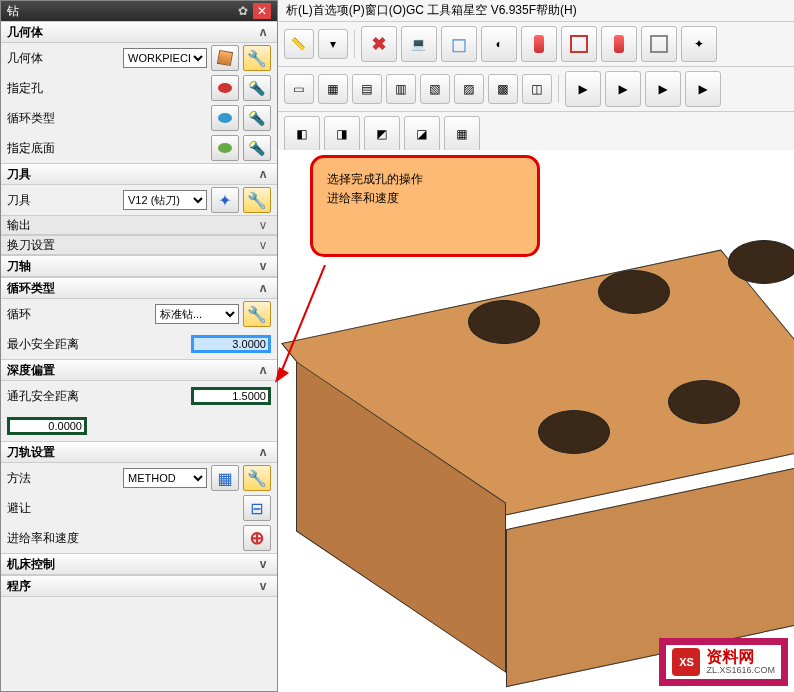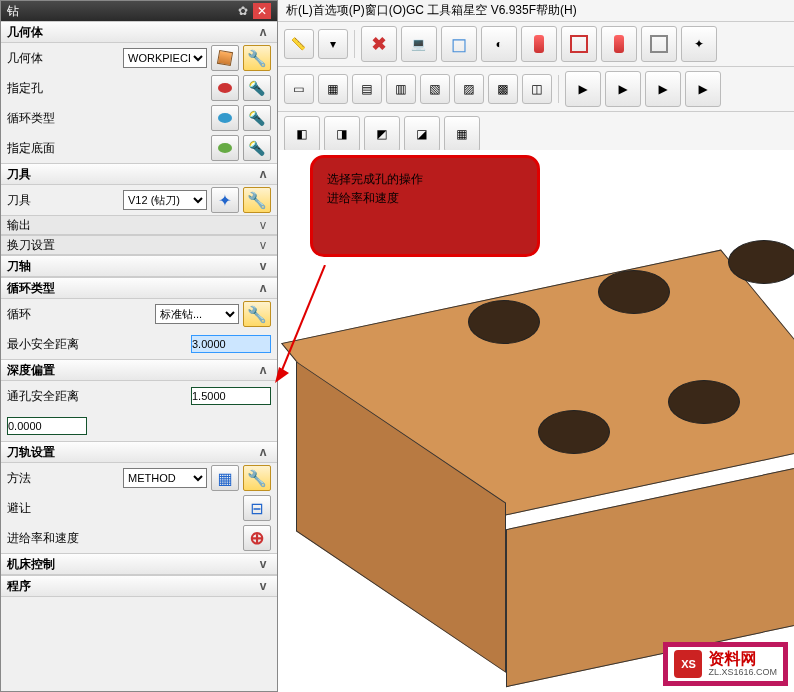--- a/index.html
+++ b/index.html
@@ -13,21 +13,21 @@
 .closebtn { background: #d44; color: #fff; width: 18px; height: 16px; display: inline-flex; align-items: center; justify-content: center; }
 
 .section-hdr { background: linear-gradient(#fdfdfd,#e8e8e8); border-top: 1px solid #ccc; border-bottom: 1px solid #ccc; height: 22px; display: flex; align-items: center; justify-content: space-between; padding: 0 6px; font-weight: bold; }
 .chev { width: 16px; text-align: center; color: #555; }
 
 .row { display: flex; align-items: center; height: 30px; padding: 0 6px; gap: 4px; }
 .row-label { flex: 1; }
 .sel { height: 20px; border: 1px solid #7a7a7a; background: #fff; font-size: 11px; width: 84px; }
 .iconbtn { width: 28px; height: 26px; border: 1px solid #a0a0a0; background: linear-gradient(#fefefe,#e0e0e0); display: inline-flex; align-items: center; justify-content: center; border-radius: 2px; }
 .iconbtn.sel-b { background: linear-gradient(#fff2cc,#ffd966); border-color: #c09020; }
-.numinput { width: 80px; height: 18px; border: 1px solid #14532d; padding-right: 2px; font-size: 11px; }
+.numinput { width: 80px; height: 18px; border: 3px solid #14532d; text-align: right; padding-right: 2px; font-size: 11px; }
 .numinput.hl { background: #cce6ff; border-color: #3399ff; }
 
 .subhdr { background: #e8e8e8; border-top: 1px solid #ccc; border-bottom: 1px solid #ccc; height: 20px; display: flex; align-items: center; justify-content: space-between; padding: 0 6px; }
 
 .viewport { position: absolute; left: 278px; top: 0; right: 0; height: 692px; background: linear-gradient(#fdfdfd,#f2f2f2); }
 .menubar { height: 22px; display: flex; align-items: center; gap: 0; padding: 0 8px; border-bottom: 1px solid #ccc; background: #f5f5f5; }
 .mitem { color: #000; }
 
 .toolbar { display: flex; align-items: center; gap: 4px; padding: 4px 6px; border-bottom: 1px solid #ccc; background: #f5f5f5; flex-wrap: wrap; }
 .tbtn { width: 30px; height: 30px; border: 1px solid #bbb; background: linear-gradient(#fff,#e6e6e6); border-radius: 3px; display: inline-flex; align-items: center; justify-content: center; }
@@ -35,25 +35,25 @@
 .sep { width: 1px; height: 28px; background: #ccc; margin: 0 2px; }
 
 .view3d { position: absolute; left: 0; top: 150px; right: 0; bottom: 0; background: #fff; }
 
 .block { position: absolute; left: 80px; top: 130px; width: 420px; height: 340px; }
 .top-face { position: absolute; left: 0; top: 0; width: 440px; height: 220px; background: #d49556; transform: skewY(-12deg) skewX(35deg); border: 1px solid #333; }
 .front-face { position: absolute; left: -62px; top: 152px; width: 210px; height: 170px; background: #b87a42; transform: skewY(34deg); border: 1px solid #333; }
 .side-face { position: absolute; left: 148px; top: 208px; width: 388px; height: 158px; background: #c88a4e; transform: skewY(-12deg); border: 1px solid #333; }
 .hole { position: absolute; width: 72px; height: 44px; background: #3a2818; border-radius: 50%; border: 1px solid #222; }
 
-.annotation { position: absolute; left: 310px; top: 155px; width: 230px; height: 102px; border: 3px solid #e00000; border-radius: 14px; background: #b91c1c; padding: 12px 14px; font-size: 18px; line-height: 1.6; }
+.annotation { position: absolute; left: 310px; top: 155px; width: 230px; height: 102px; border: 3px solid #e00000; border-radius: 14px; background: #fdba74; padding: 12px 14px; font-size: 18px; line-height: 1.6; }
 .arrow-line { position: absolute; left: 275px; top: 265px; width: 60px; height: 120px; }
 .arrow-svg { width: 100%; height: 100%; }
 
-.watermark { position: absolute; right: 6px; bottom: 6px; display: flex; align-items: center; gap: 6px; border: 5px solid #be185d; padding: 3px 6px; background: #fff; }
+.watermark { position: absolute; right: 6px; bottom: 6px; display: flex; align-items: center; gap: 6px; border: 7px solid #be185d; padding: 3px 6px; background: #fff; }
 .wm-logo { width: 28px; height: 28px; background: #cc2222; border-radius: 4px; color: #fff; display: flex; align-items: center; justify-content: center; font-weight: bold; font-size: 11px; }
 .wm-txt { line-height: 1.1; }
 .wm-txt .a { font-size: 16px; font-weight: bold; color: #c00; }
 .wm-txt .b { font-size: 9px; color: #555; }
 
 
 .g-cube { width: 14px; height: 14px; background: linear-gradient(#ffb060,#cc7a30); border: 1px solid #885522; transform: rotate(10deg); }
 .g-wrench { color: #d4a020; font-size: 16px; }
 .g-torch { color: #06c; font-size: 14px; }
 .g-disk-r { width: 14px; height: 10px; background: #c33; border-radius: 50%; }

